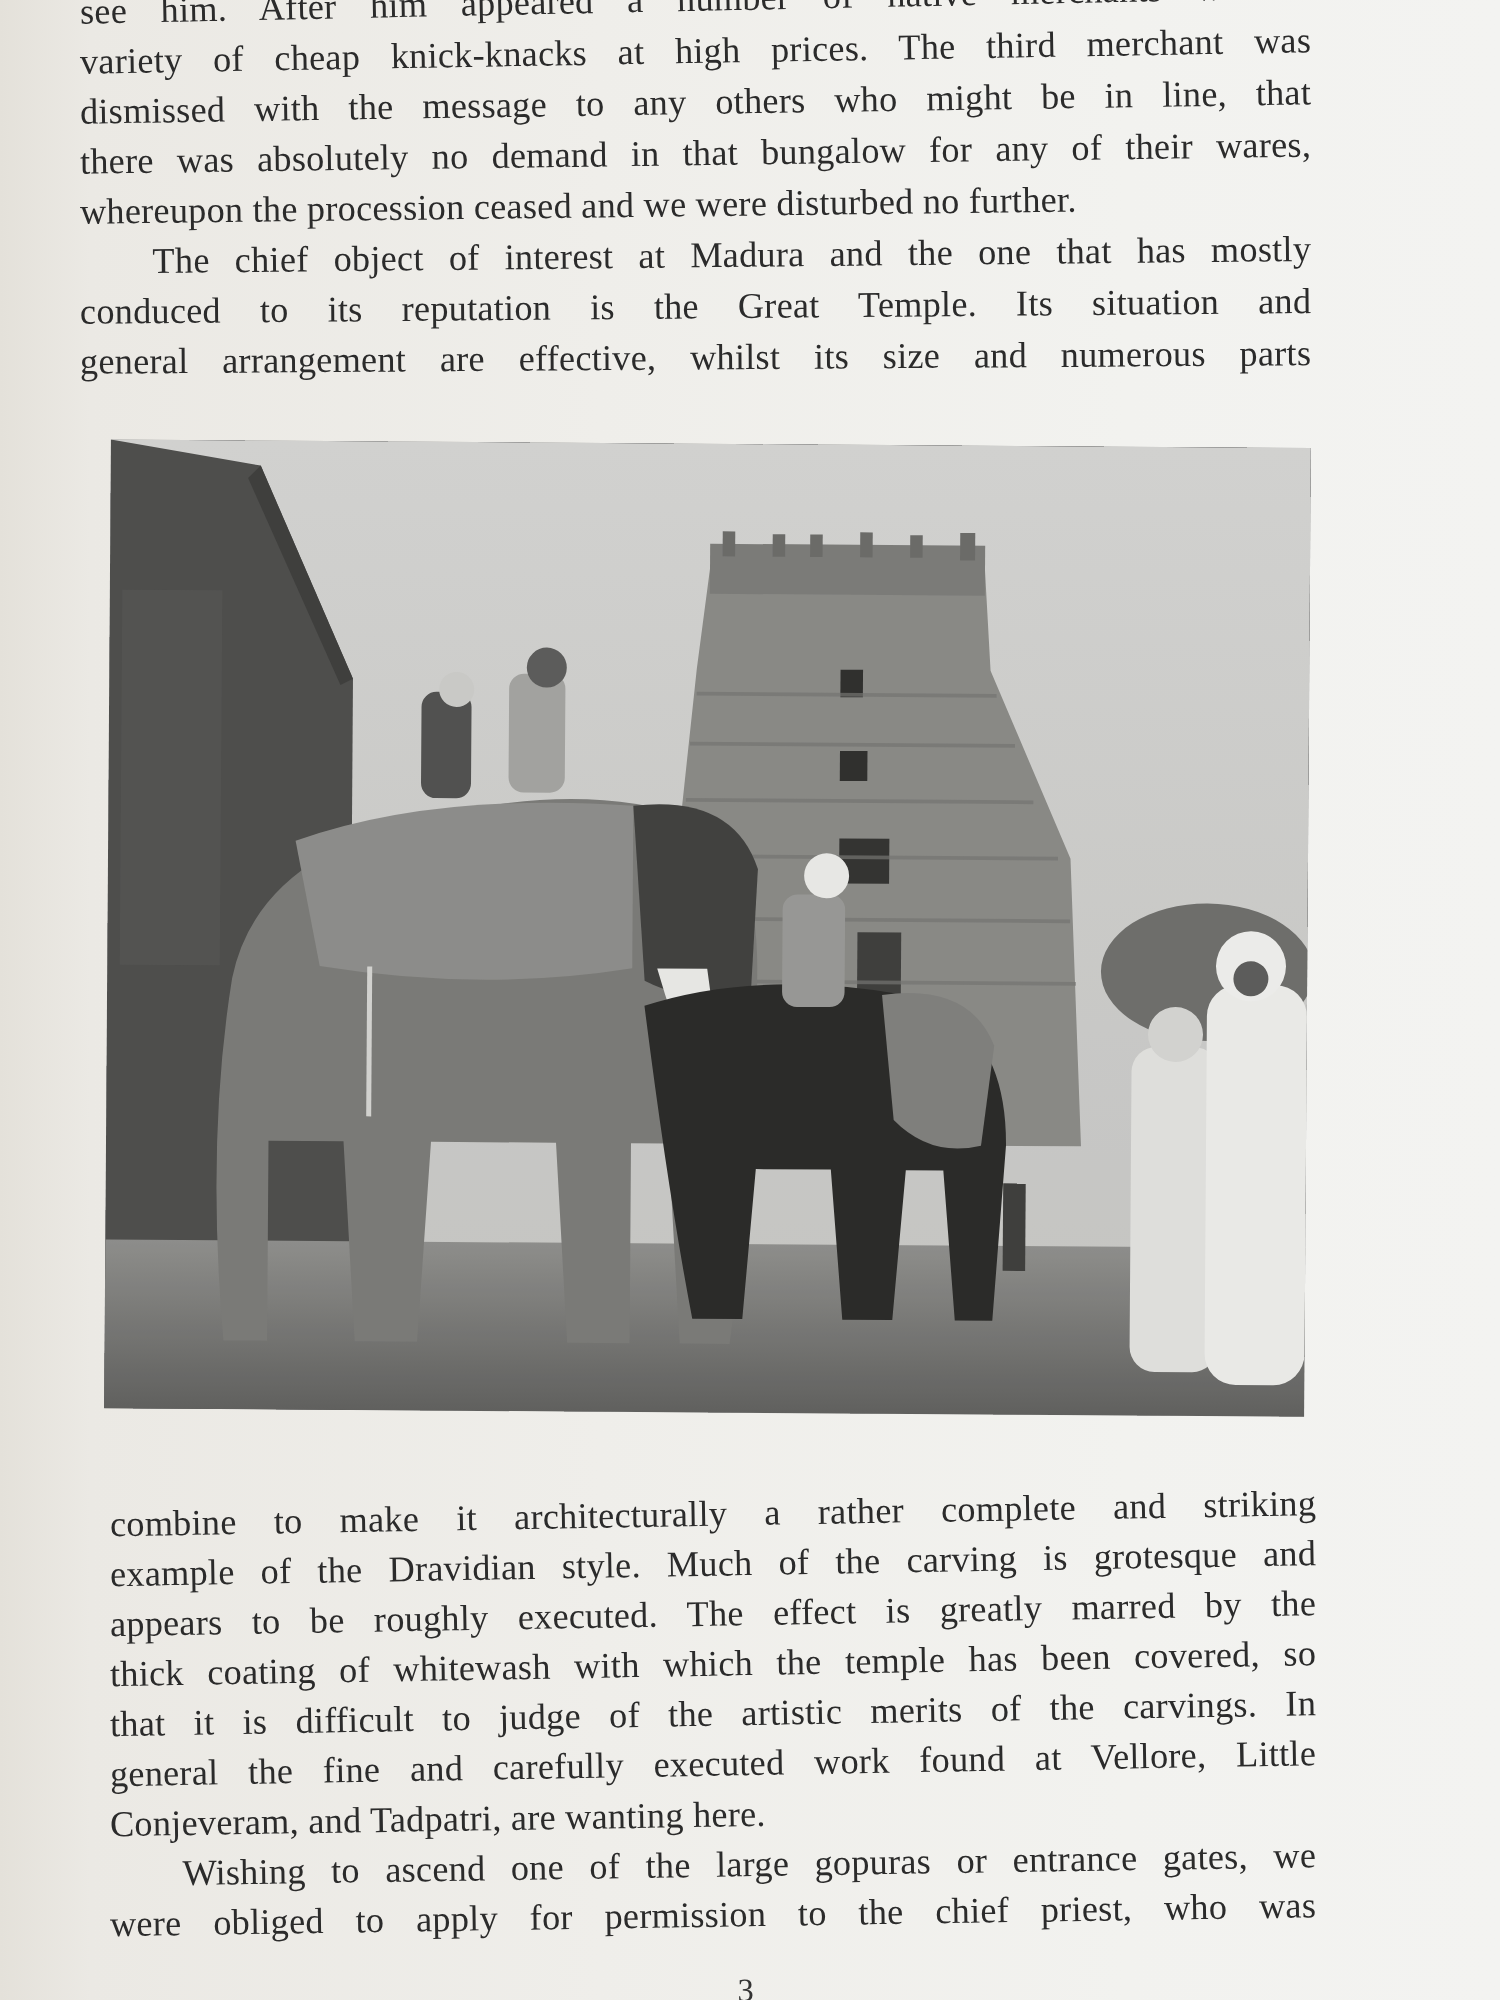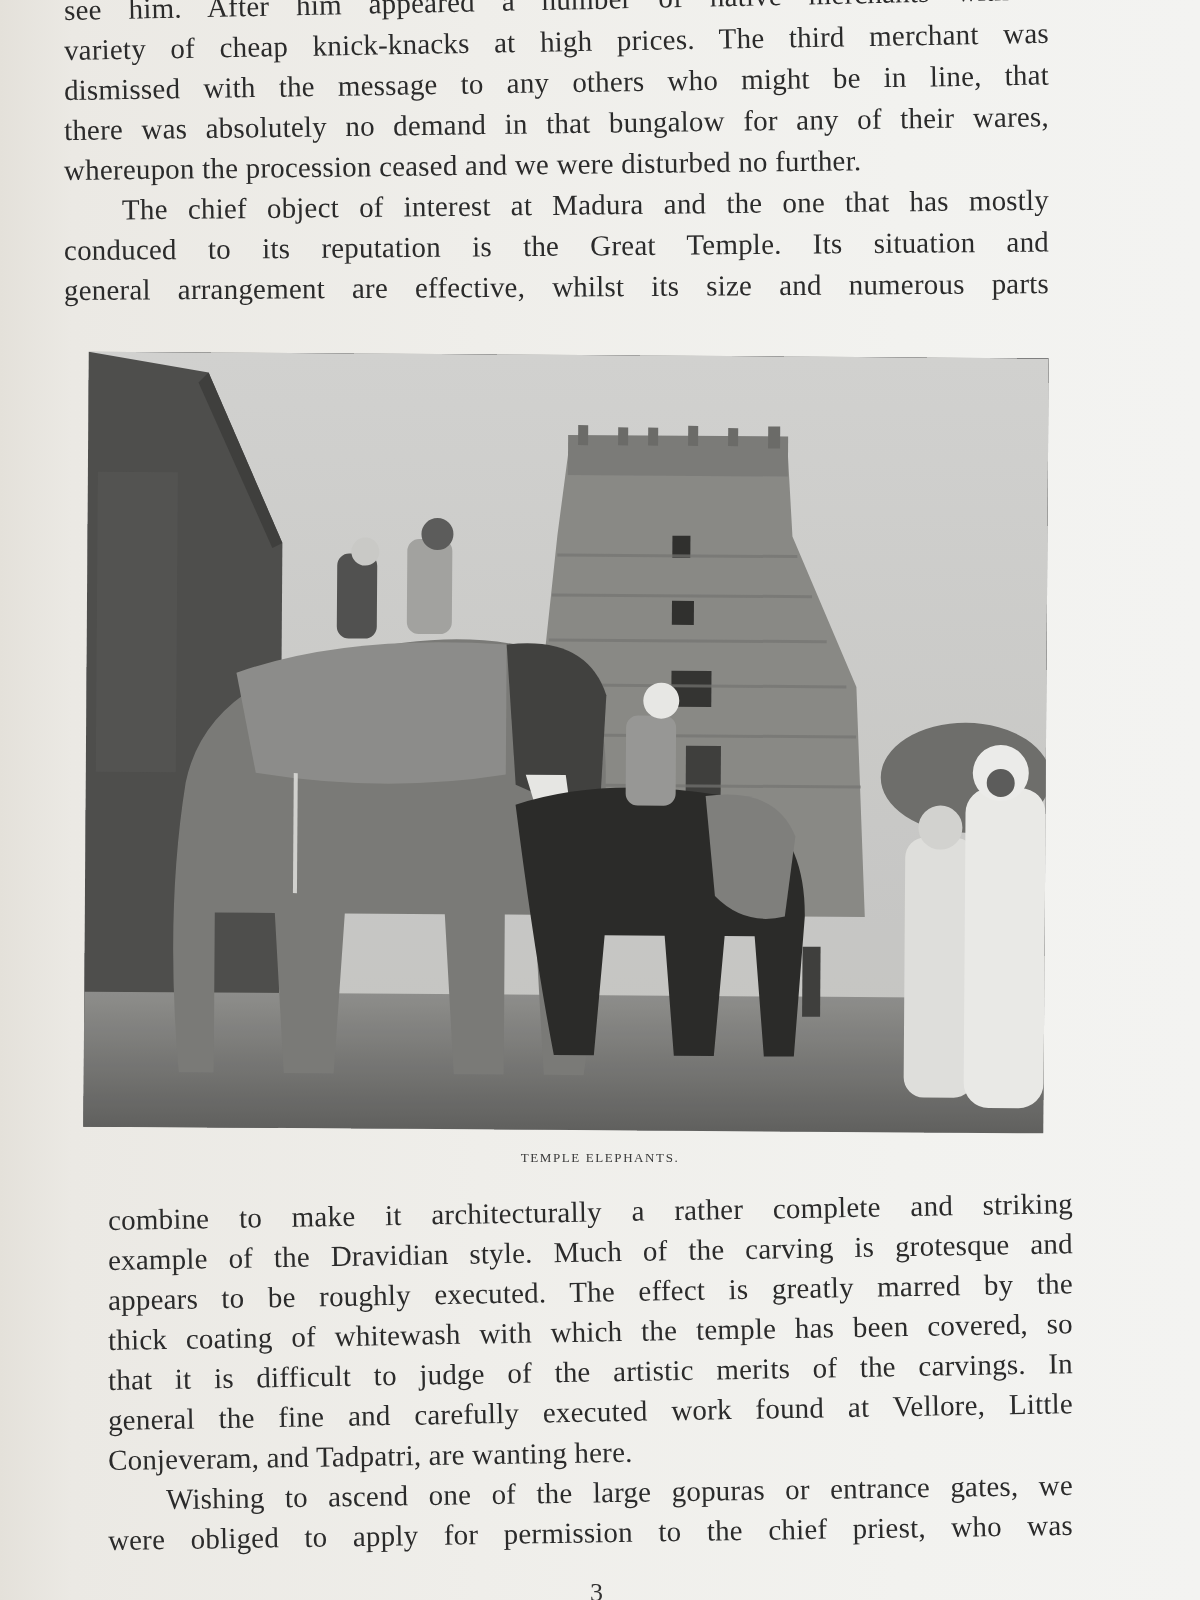--- a/index.html
+++ b/index.html
@@ -32,21 +32,21 @@
       white-space: nowrap;
       display: block;
       transform-origin: left center;
     }
     .indent { padding-left: 58px; }
 
     #top-text { left: 64px; top: -10px; width: 990px; }
     #top-text .line { text-align: justify; text-align-last: justify; width: 985px; }
     #top-text .line.last { text-align-last: left; }
 
-    #bottom-text { left: 108px; top: 1200px; width: 970px; }
+    #bottom-text { left: 88px; top: 1200px; width: 970px; }
     #bottom-text .line { text-align: justify; text-align-last: justify; width: 965px; }
     #bottom-text .line.last { text-align-last: left; }
 
     .photo {
       position: absolute;
       left: 86px; top: 355px;
       width: 960px; height: 775px;
       background: #9a9a98;
       overflow: hidden;
       transform: rotate(0.4deg);
@@ -153,21 +153,20 @@
       <rect x="880" y="430" width="80" height="320" rx="25" fill="#f2f2ef"></rect>
       <circle cx="915" cy="415" r="28" fill="#f5f5f2"></circle>
       <circle cx="915" cy="425" r="14" fill="#5a5a58"></circle>
 
       <rect x="718" y="590" width="18" height="70" fill="#3a3a38"></rect>
 
       <rect x="0" y="0" width="960" height="775" fill="#808080" opacity="0.08"></rect>
     </svg>
   </div>
 
-  <div class="caption">TEMPLE ELEPHANTS.</div>
 
   <div class="text-block" id="bottom-text">
     <span class="line" style="transform: rotate(-1.0deg);">combine to make it architecturally a rather complete and striking</span>
     <span class="line" style="transform: rotate(-1.0deg);">example of the Dravidian style.  Much of the carving is grotesque and</span>
     <span class="line" style="transform: rotate(-1.0deg);">appears to be roughly executed.  The effect is greatly marred by the</span>
     <span class="line" style="transform: rotate(-1.0deg);">thick coating of whitewash with which the temple has been covered, so</span>
     <span class="line" style="transform: rotate(-1.0deg);">that it is difficult to judge of the artistic merits of the carvings.  In</span>
     <span class="line" style="transform: rotate(-1.0deg);">general the fine and carefully executed work found at Vellore, Little</span>
     <span class="line last" style="transform: rotate(-0.9deg);">Conjeveram, and Tadpatri, are wanting here.</span>
     <span class="line indent" style="transform: rotate(-0.9deg); width: 907px;">Wishing to ascend one of the large gopuras or entrance gates, we</span>

